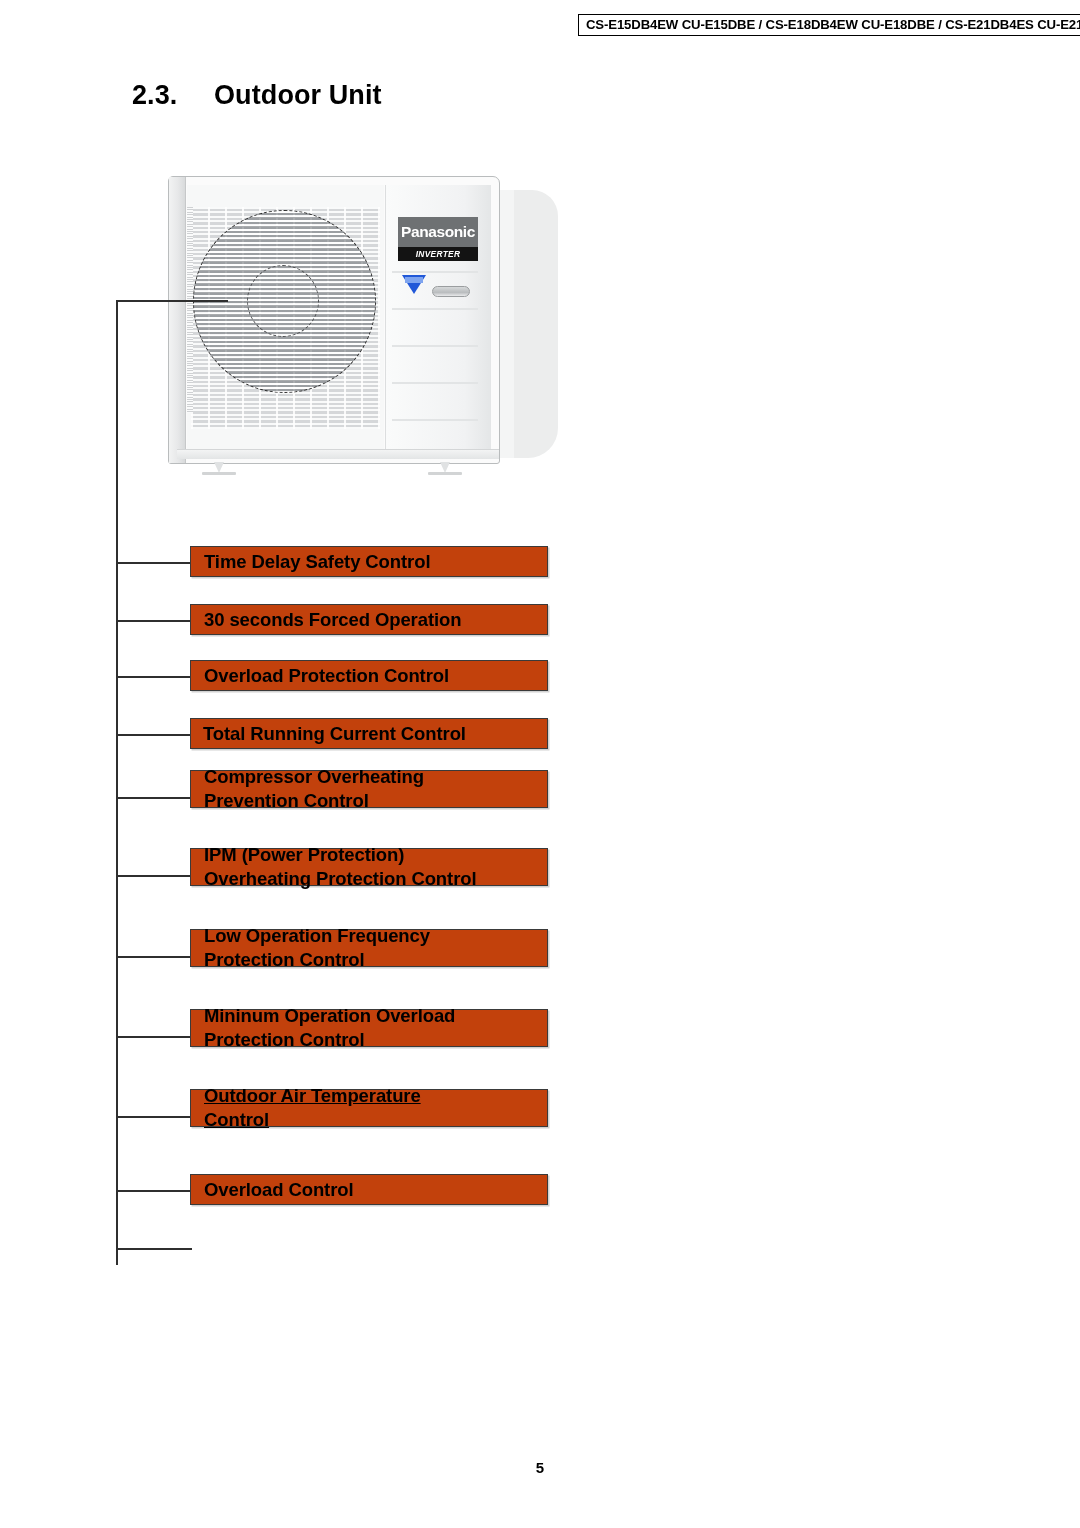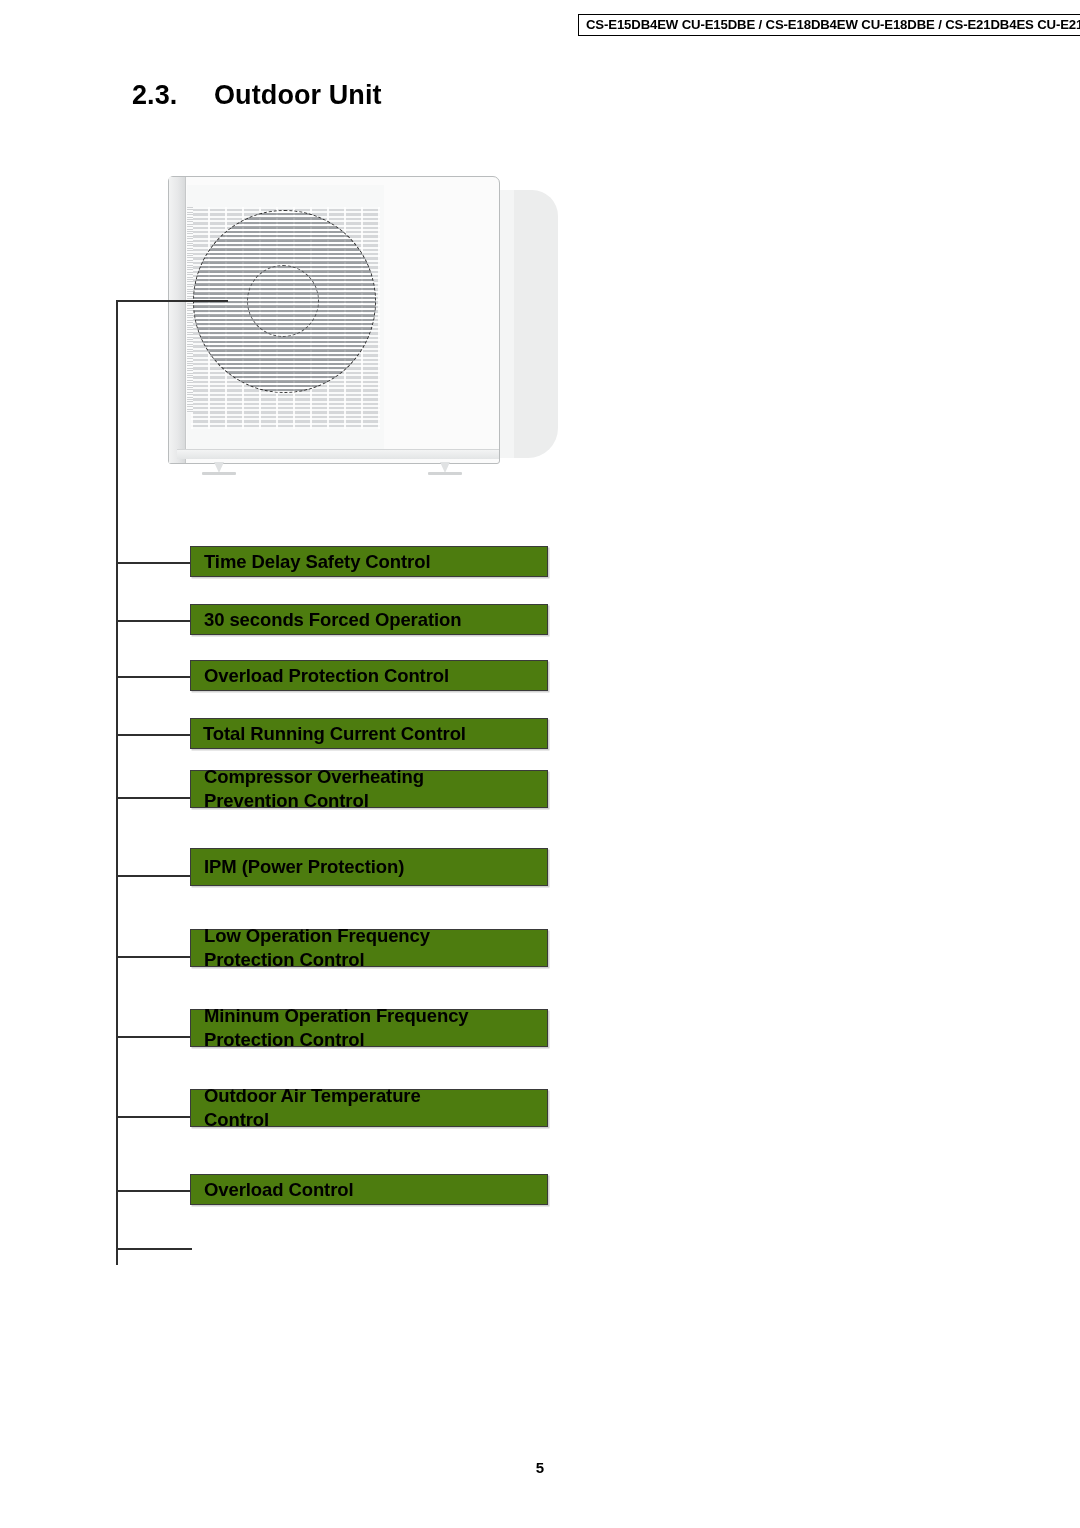--- a/index.html
+++ b/index.html
@@ -318,21 +318,21 @@
     left: 0;
     width: 76px;
     height: 2px;
     background: #2f2f2f;
   }
   .node-box {
     position: absolute;
     left: 74px;
     width: 358px;
     border: 1.6px solid #3a3a3a;
-    background: #4d7c0f;
+    background: #c2410c;
     box-sizing: border-box;
     box-shadow: 1.5px 1.5px 0 rgba(0,0,0,0.18);
     display: flex;
     flex-direction: column;
     justify-content: center;
     padding: 0 0 0 13px;
   }
   .node-box .line {
     font-size: 18.5px;
     font-weight: bold;
@@ -374,20 +374,36 @@
     <div class="unit-grille-area">
       <div class="unit-grille"></div>
       <div class="unit-fan-disc">
         <div class="disc"></div>
         <div class="hub"></div>
       </div>
     </div>
 
     <div class="unit-fin-strip"></div>
 
+    <div class="unit-right-panel">
+      <div class="panel-line" style="top:86px"></div>
+      <div class="panel-line" style="top:123px"></div>
+      <div class="panel-line" style="top:160px"></div>
+      <div class="panel-line" style="top:197px"></div>
+      <div class="panel-line" style="top:234px"></div>
+
+      <div class="logo-plate">
+        <span class="logo-text">Panasonic</span>
+      </div>
+      <div class="inverter-plate">
+        <span class="inv-text">INVERTER</span>
+      </div>
+      <div class="eco-badge"></div>
+      <div class="unit-handle"></div>
+    </div>
 
     <div class="unit-base"></div>
   </div>
 
   <div class="unit-foot left"></div>
   <div class="unit-foot right"></div>
   <div class="unit-foot-pad left"></div>
   <div class="unit-foot-pad right"></div>
 </div>
 
@@ -411,33 +427,34 @@
       <div class="line">Total Running Current Control</div>
     </div>
     <div class="branch" style="top: 497px;"></div>
     <div class="node-box h2" style="top: 470px;">
       <div class="line">Compressor Overheating</div>
       <div class="line">Prevention Control</div>
     </div>
     <div class="branch" style="top: 575px;"></div>
     <div class="node-box h2" style="top: 548px;">
       <div class="line">IPM (Power Protection)</div>
+      <div class="line">Overheating Protection Control</div>
     </div>
     <div class="branch" style="top: 656px;"></div>
     <div class="node-box h2" style="top: 629px;">
       <div class="line">Low Operation Frequency</div>
       <div class="line">Protection Control</div>
     </div>
     <div class="branch" style="top: 736px;"></div>
     <div class="node-box h2" style="top: 709px;">
-      <div class="line">Mininum Operation Frequency</div>
+      <div class="line">Mininum Operation Overload</div>
       <div class="line">Protection Control</div>
     </div>
     <div class="branch" style="top: 816px;"></div>
-    <div class="node-box h2" style="top: 789px;">
+    <div class="node-box h2" style="top: 789px; text-decoration: underline;">
       <div class="line">Outdoor Air Temperature</div>
       <div class="line">Control</div>
     </div>
     <div class="branch" style="top: 889.5px;"></div>
     <div class="node-box h1" style="top: 874px;">
       <div class="line">Overload Control</div>
     </div>
     <div class="branch" style="top: 947.5px;"></div>
   </div>
 

